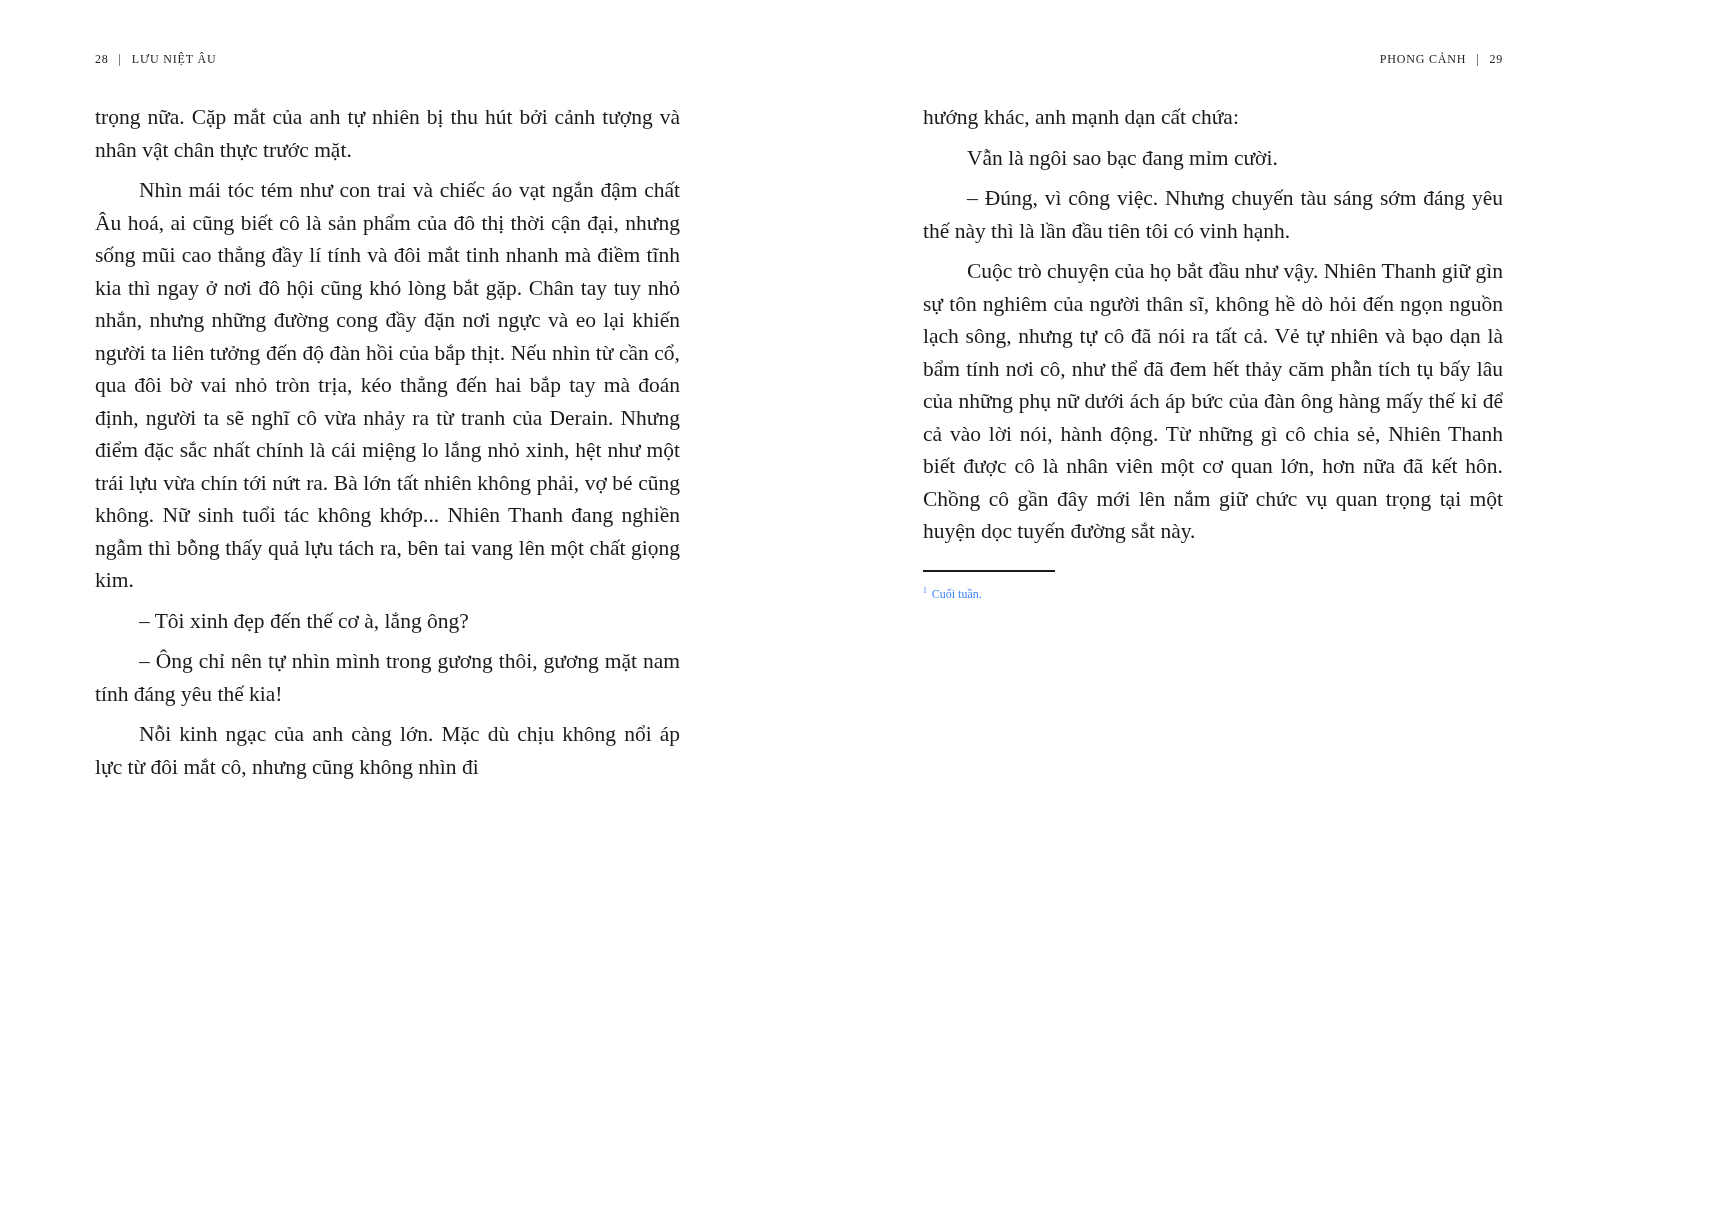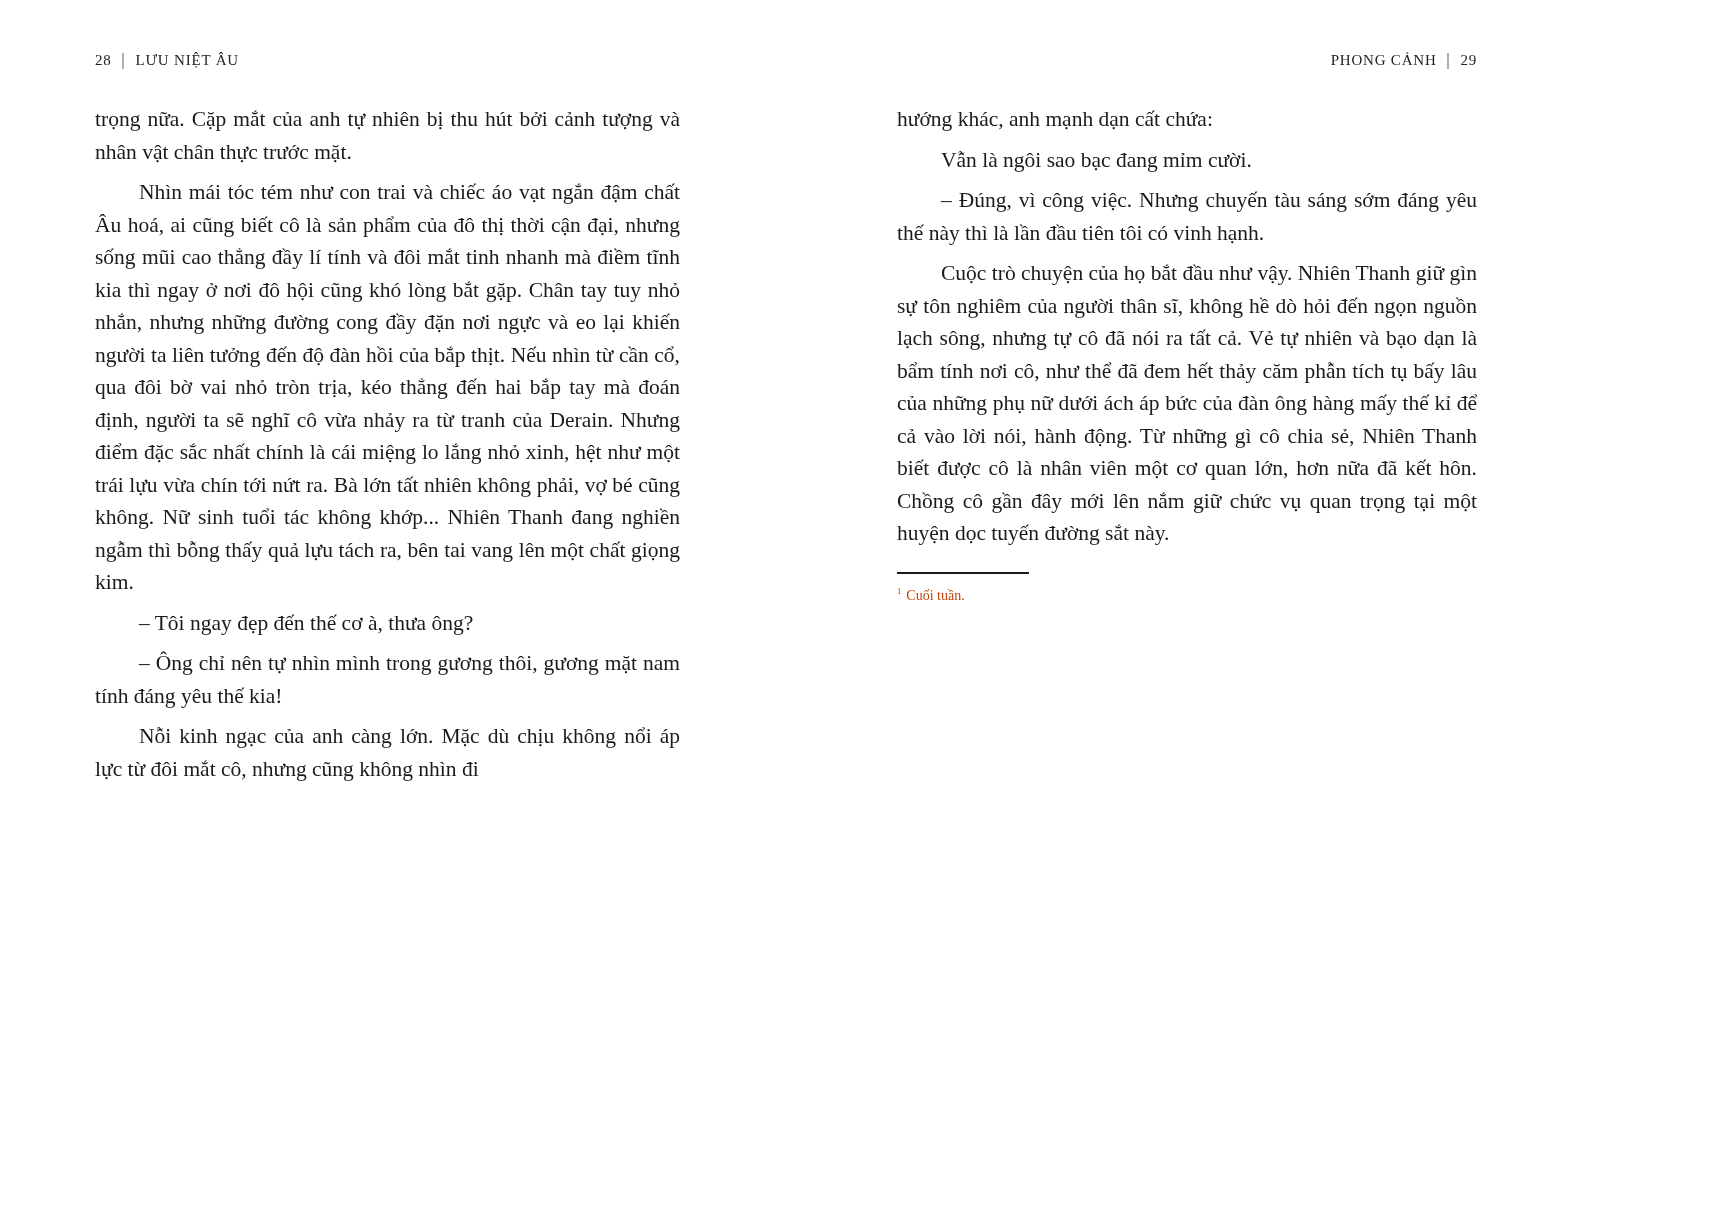--- a/index.html
+++ b/index.html
@@ -17,25 +17,25 @@
   }
   .page {
     position: absolute;
     top: 52px;
   }
   .page.left {
     left: 95px;
     width: 585px;
   }
   .page.right {
-    left: 897px;
+    left: 923px;
     width: 580px;
   }
   .running-header {
-    font-size: 15px;
+    font-size: 12px;
     letter-spacing: 0.8px;
     color: #222222;
     margin-bottom: 34px;
     white-space: nowrap;
   }
   .page.right .running-header {
     text-align: right;
   }
   .running-header .sep {
     display: inline-block;
@@ -62,39 +62,39 @@
     vertical-align: super;
   }
   .footnote-rule {
     width: 132px;
     height: 0;
     border-top: 2px solid #1b1b1b;
     margin-top: 22px;
     margin-bottom: 10px;
   }
   .footnote {
-    font-size: 14px;
+    font-size: 12px;
     line-height: 24px;
-    color: #c2410c;
+    color: #3b82f6;
   }
   .footnote .fn-text {
     margin-left: 5px;
   }
 </style>
 </head>
 <body>
 
 <div class="page left">
   <div class="running-header">
     <span>28</span><span class="sep">|</span><span>LƯU NIỆT ÂU</span>
   </div>
   <div class="body-text">
       <p class="para"><span>trọng nữa. Cặp mắt của anh tự nhiên bị thu hút bởi cảnh tượng và nhân vật chân thực trước mặt.</span></p>
       <p class="para indent"><span>Nhìn mái tóc tém như con trai và chiếc áo vạt ngắn đậm chất Âu hoá, ai cũng biết cô là sản phẩm của đô thị thời cận đại, nhưng sống mũi cao thẳng đầy lí tính và đôi mắt tinh nhanh mà điềm tĩnh kia thì ngay ở nơi đô hội cũng khó lòng bắt gặp. Chân tay tuy nhỏ nhắn, nhưng những đường cong đầy đặn nơi ngực và eo lại khiến người ta liên tưởng đến độ đàn hồi của bắp thịt. Nếu nhìn từ cần cổ, qua đôi bờ vai nhỏ tròn trịa, kéo thẳng đến hai bắp tay mà đoán định, người ta sẽ nghĩ cô vừa nhảy ra từ tranh của Derain. Nhưng điểm đặc sắc nhất chính là cái miệng lo lắng nhỏ xinh, hệt như một trái lựu vừa chín tới nứt ra. Bà lớn tất nhiên không phải, vợ bé cũng không. Nữ sinh tuổi tác không khớp... Nhiên Thanh đang nghiền ngẫm thì bỗng thấy quả lựu tách ra, bên tai vang lên một chất giọng kim.</span></p>
-      <p class="para indent"><span>– Tôi ngay đẹp đến thế cơ à, thưa ông?</span></p>
+      <p class="para indent"><span>– Tôi xinh đẹp đến thế cơ à, lắng ông?</span></p>
       <p class="para indent"><span>– Ông chỉ nên tự nhìn mình trong gương thôi, gương mặt nam tính đáng yêu thế kia!</span></p>
       <p class="para indent"><span>Nỗi kinh ngạc của anh càng lớn. Mặc dù chịu không nổi áp lực từ đôi mắt cô, nhưng cũng không nhìn đi</span></p>
     </div>
 </div>
 
 <div class="page right">
   <div class="running-header">
     <span>PHONG CẢNH</span><span class="sep">|</span><span>29</span>
   </div>
   <div class="body-text">

